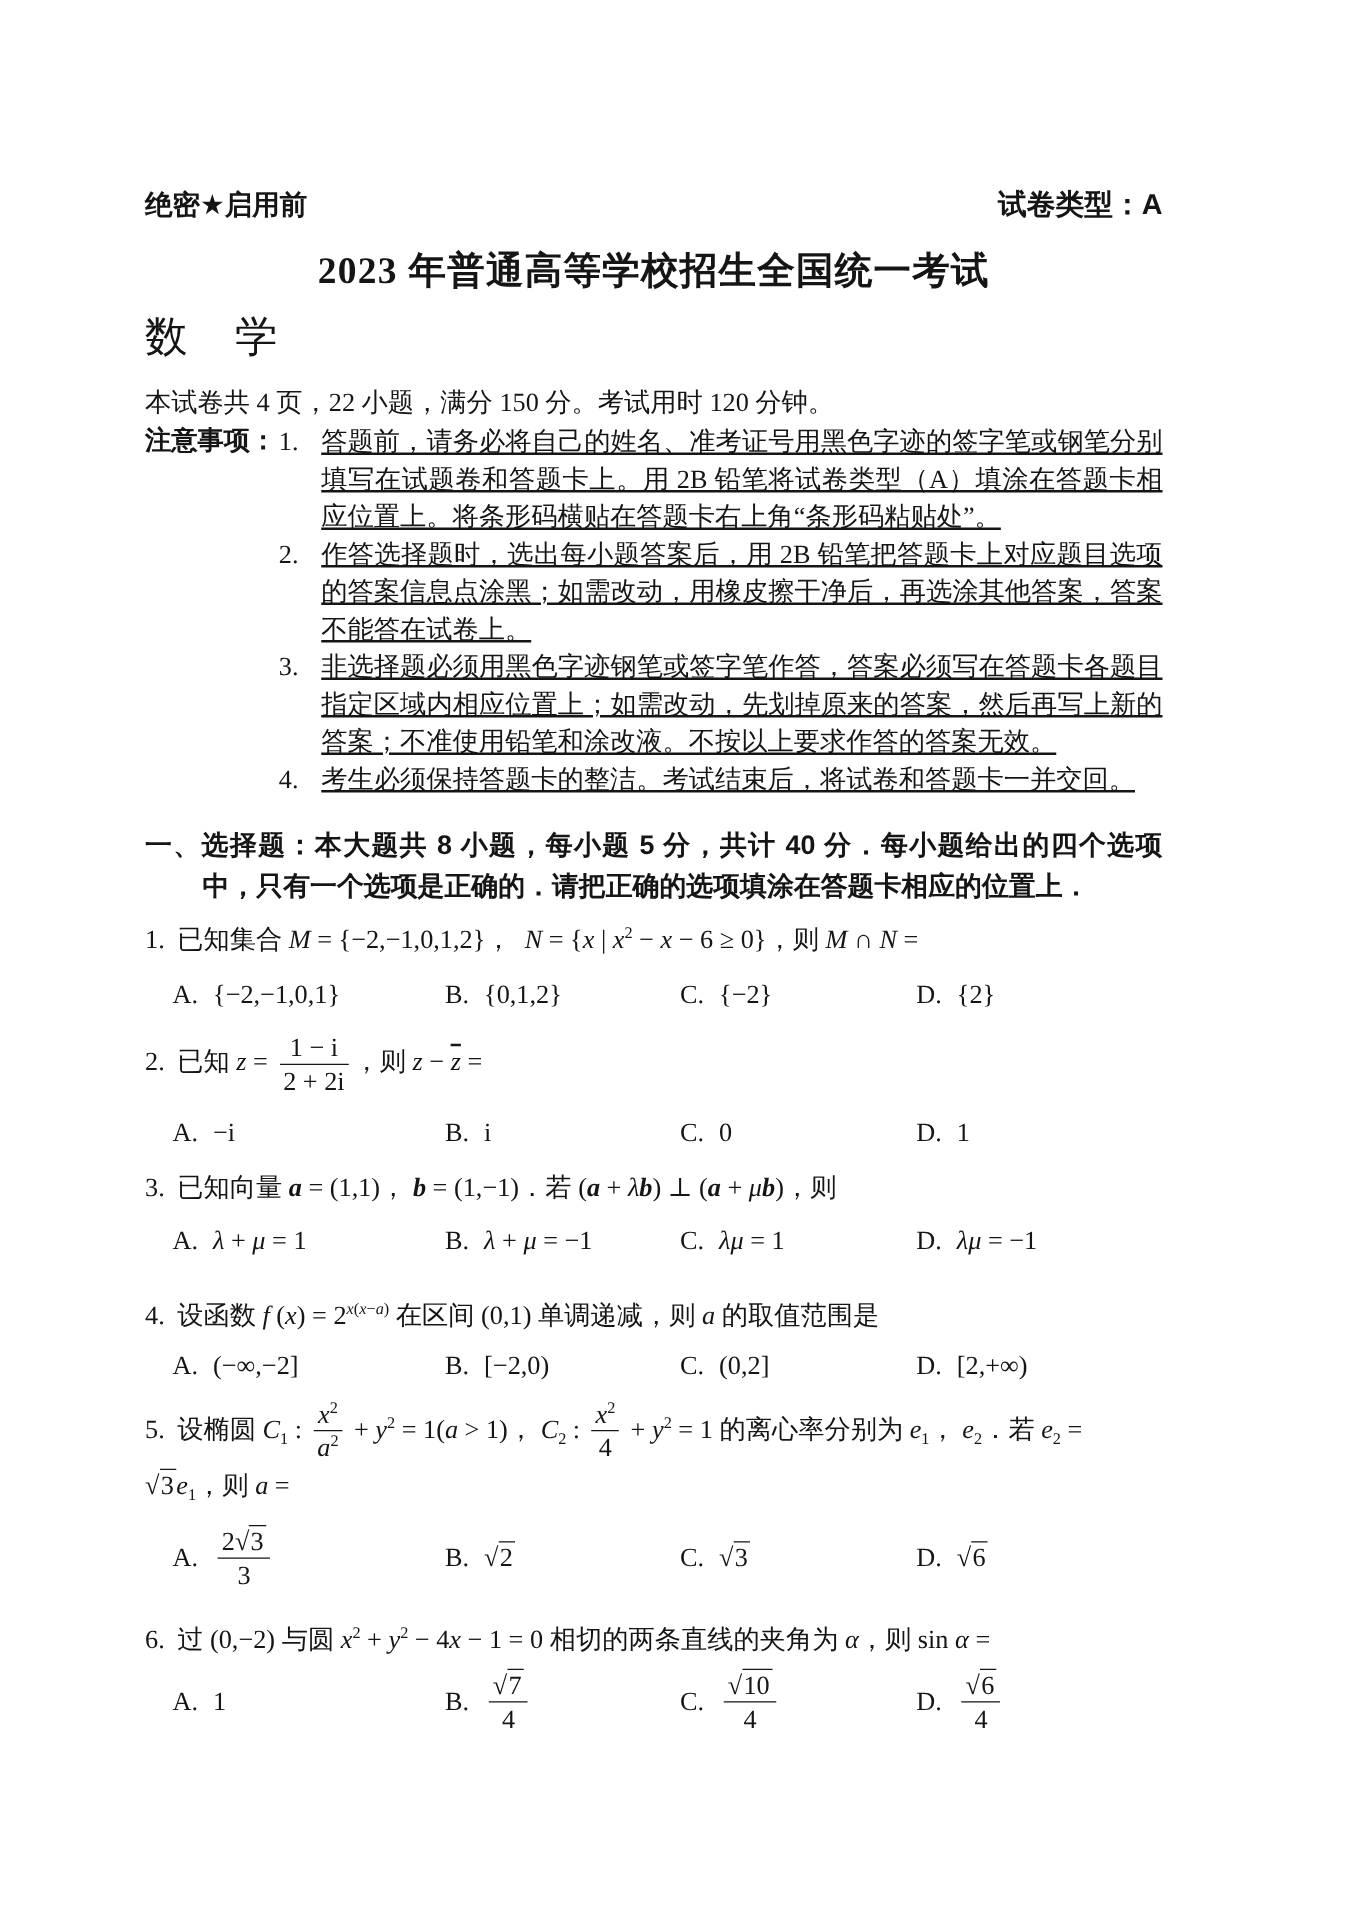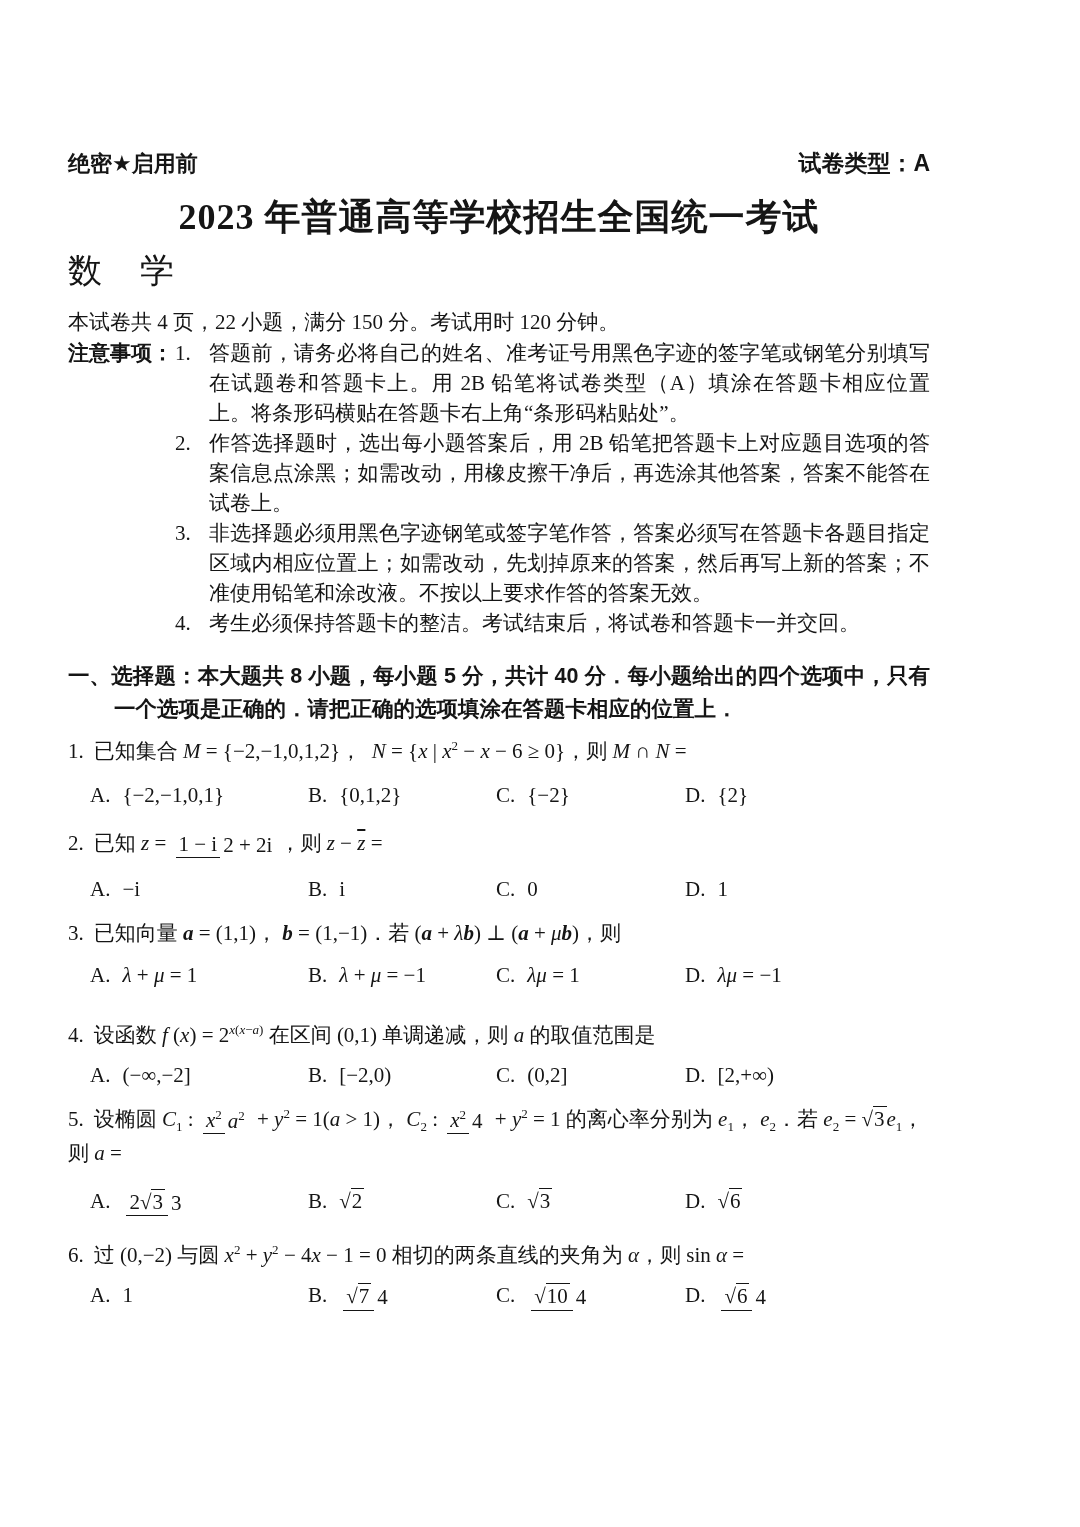--- a/index.html
+++ b/index.html
@@ -1,49 +1,49 @@
 <!DOCTYPE html>
 <html><head>
 <meta charset="utf-8">
 <style>
   html,body{margin:0;padding:0;background:#e8e8e8;}
   .page{
     width:1080px;height:1527px;margin:0 auto;background:#ffffff;color:#151515;
     font-family:"Liberation Serif","DejaVu Serif",serif;
-    box-sizing:border-box;padding:148px 150px 0 68px;overflow:hidden;position:relative;
+    box-sizing:border-box;padding:148px 150px 0 116px;overflow:hidden;position:relative;
   }
   .hdr-row{display:flex;justify-content:space-between;align-items:baseline;height:30px;}
   .hei{font-family:"Liberation Sans","DejaVu Sans",sans-serif;font-weight:700;}
   .secrecy{font-size:22px;}
   .paper-type{font-size:23px;}
-  .exam-title{margin-top:18px;text-align:center;font-size:36px;font-weight:600;line-height:42px;letter-spacing:1px;}
+  .exam-title{margin-top:18px;text-align:center;font-size:30px;font-weight:600;line-height:42px;letter-spacing:1px;}
   .subject-title{margin-top:8px;text-align:left;font-size:34px;font-weight:400;line-height:50px;letter-spacing:2px;}
   .exam-info{margin-top:12px;font-size:21px;line-height:28px;}
   .notes{display:flex;margin-top:2px;font-size:21px;line-height:30px;}
   .notes-label{flex:0 0 107px;font-size:21px;}
   .notes-list{flex:1;}
   .note{display:flex;}
   .note-num{flex:0 0 34px;}
-  .note-text{flex:1;text-align:justify;}
+  .note-text{flex:1;text-align:justify;text-decoration:underline;}
   .section-heading{
     margin-top:22px;font-family:"Liberation Sans","DejaVu Sans",sans-serif;font-weight:700;
     font-size:21.5px;line-height:33px;padding-left:46px;text-indent:-46px;text-align:justify;
   }
   .q-stem{font-size:21px;line-height:34px;}
   .q-num{margin-right:10px;}
   .opts{display:grid;grid-template-columns:218px 188px 189px 1fr;margin-left:22px;font-size:21px;line-height:30px;}
   .opt{display:flex;align-items:center;}
   .opt-label{margin-right:12px;}
   #q1 .q-stem{margin-top:8px}  #q1 .opts{margin-top:12px}
   #q2 .q-stem{margin-top:16px} #q2 .opts{margin-top:14px}
   #q3 .q-stem{margin-top:12px} #q3 .opts{margin-top:10px}
   #q4 .q-stem{margin-top:28px} #q4 .opts{margin-top:8px}
   #q5 .q-stem{margin-top:12px} #q5 .opts{margin-top:16px}
   #q6 .q-stem{margin-top:22px} #q6 .opts{margin-top:8px}
-  .frac{display:inline-flex;flex-direction:row;text-align:center;vertical-align:middle;margin:0 4px;line-height:1.15;}
+  .frac{display:inline-flex;flex-direction:column;text-align:center;vertical-align:middle;margin:0 4px;line-height:1.15;}
   .fn{border-bottom:1.5px solid currentColor;padding:0 3px 1px 3px;}
   .fd{padding:1px 3px 0 3px;}
   .sqrt{white-space:nowrap;}
   .sqrt::before{content:"√";}
   .rad{border-top:1.5px solid currentColor;padding:0 2px 0 1px;}
   .ol{text-decoration:overline;}
   sup,sub{line-height:0;font-size:0.62em;}
   .page-footer{margin-top:52px;text-align:center;font-size:20px;line-height:26px;}
 </style>
 </head>

